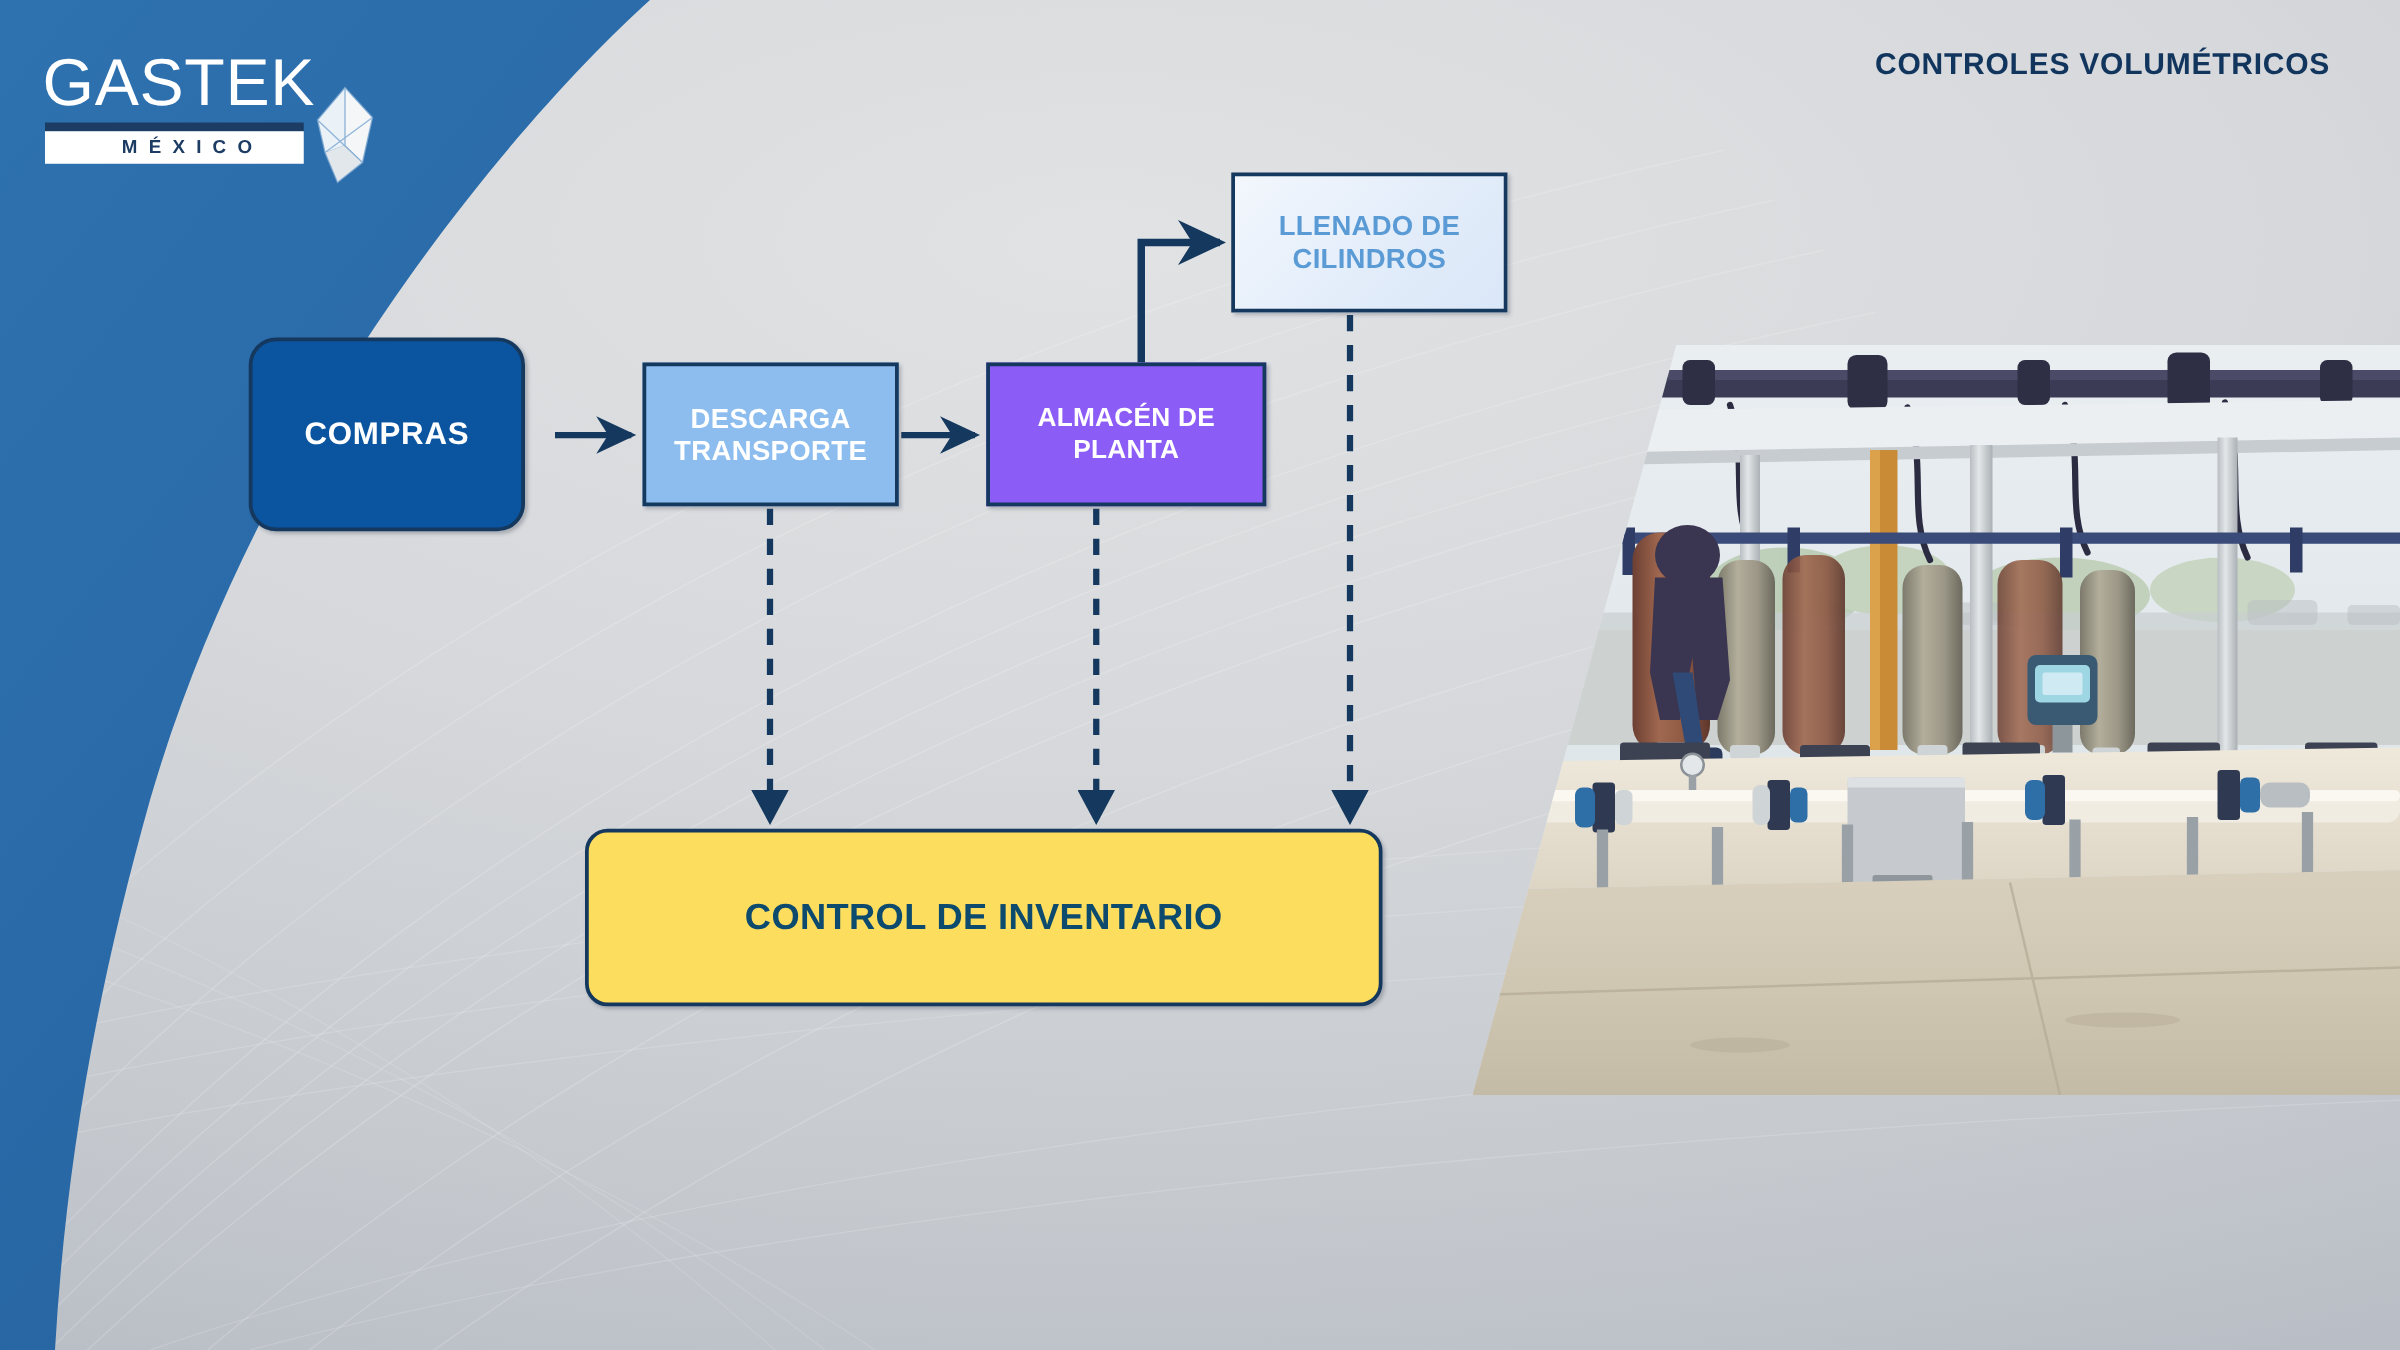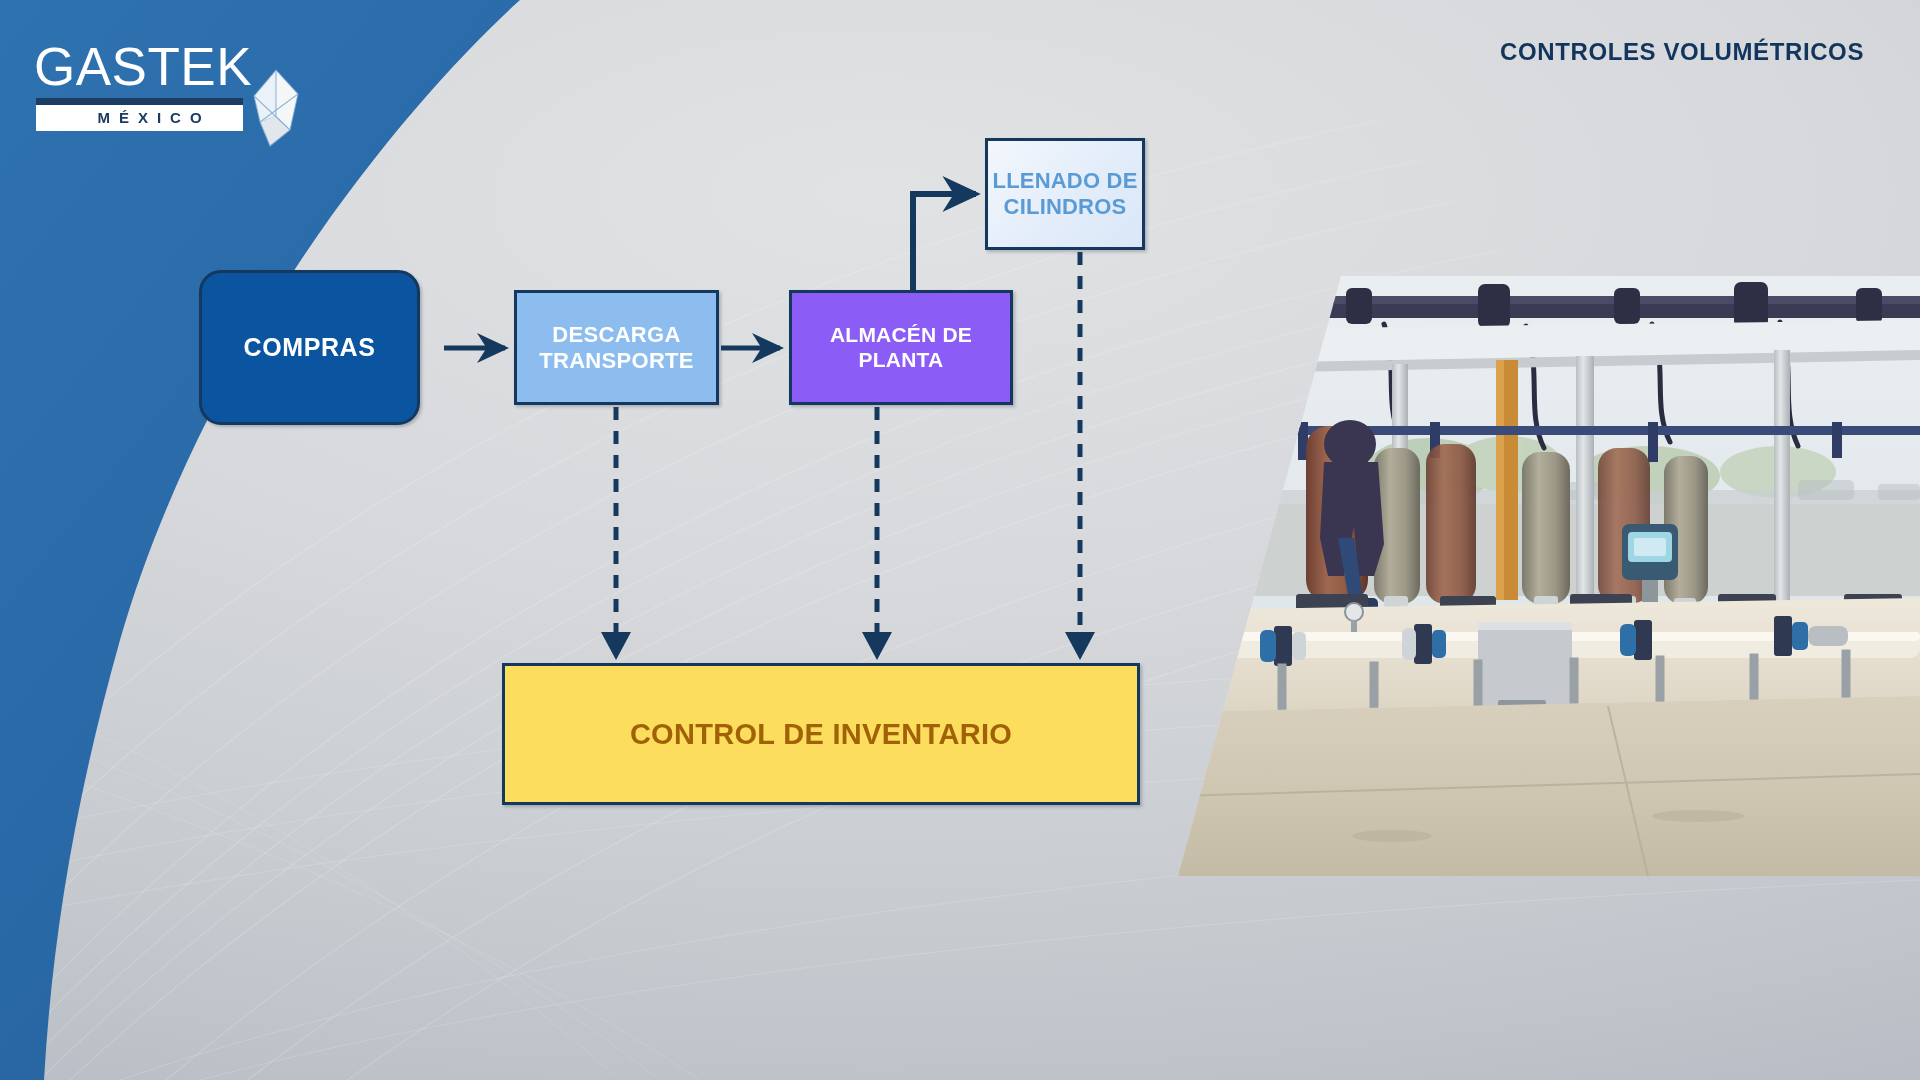--- a/index.html
+++ b/index.html
@@ -120,32 +120,33 @@
     letter-spacing:.3px;
   }
   .node-almacen {
     left:789px; top:290px; width:224px; height:115px;
     background:#8b5cf6;
     color:#ffffff;
     font-size:21px;
     letter-spacing:.2px;
   }
   .node-llenado {
-    left:985px; top:138px; width:160px; height:112px;
+    left:985px; top:138px; width:221px; height:112px;
     background:linear-gradient(135deg,#f3f7fd 0%,#e3edfa 55%,#dae7f8 100%);
     color:#5b9bd5;
     font-size:22px;
     letter-spacing:.2px;
   }
   .node-inventario {
-    left:502px; top:663px; width:638px; height:142px;
+    left:468px; top:663px; width:638px; height:142px;
     background:#fcdd5e;
-    color:#a16207;
+    color:#0c4a6e;
     font-size:29px;
     letter-spacing:.3px;
+    border-radius:18px;
   }
 
   
   .photo-wrap {
     position:absolute;
     left:1178px; top:276px;
     width:742px; height:600px;
   }
   .photo-shadow {
     position:absolute;

